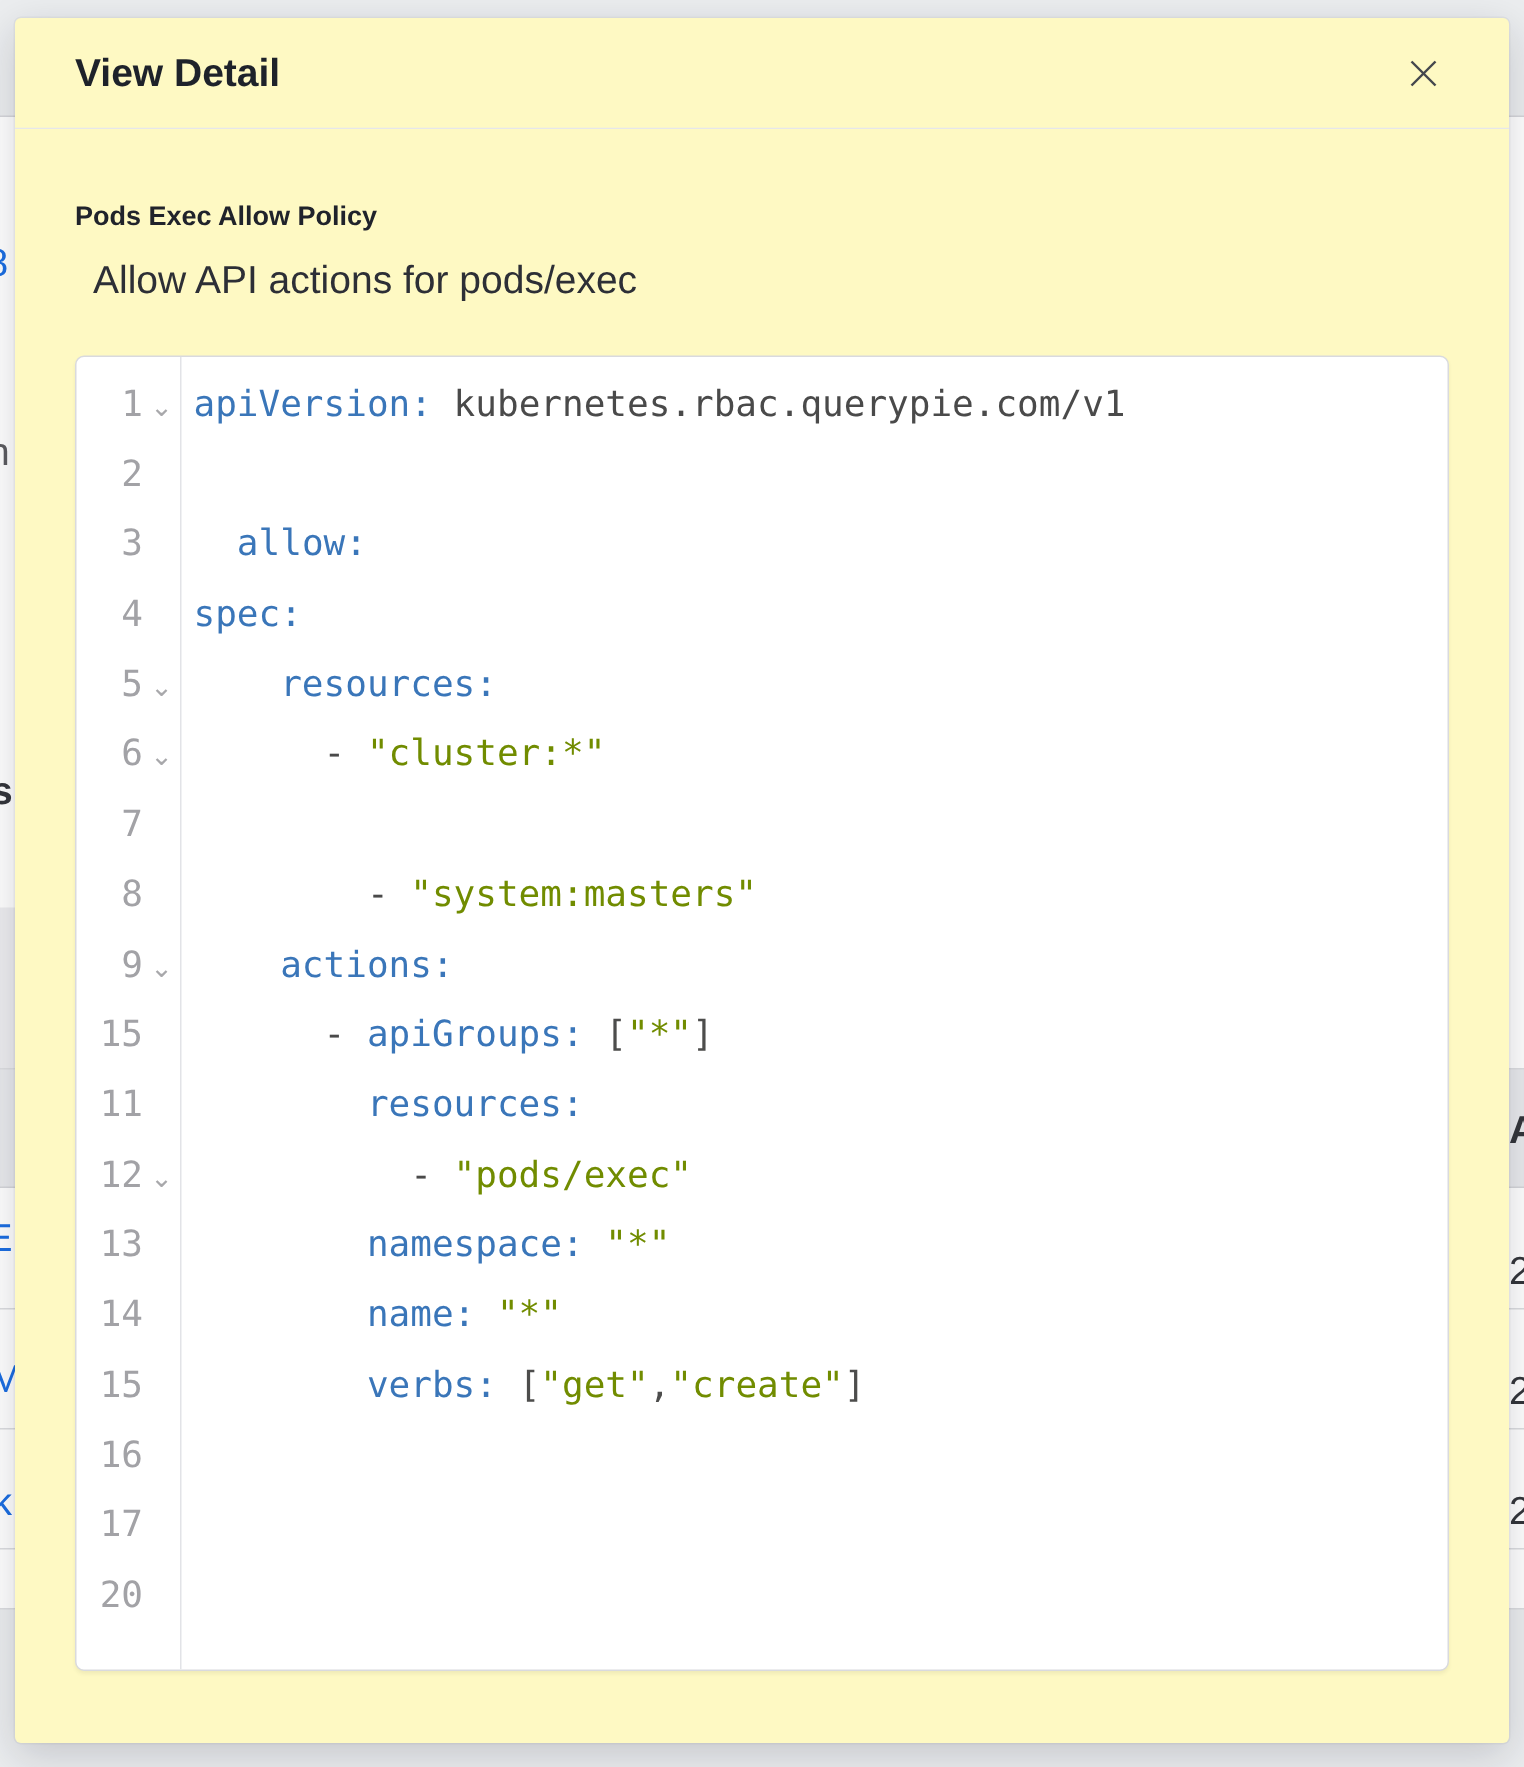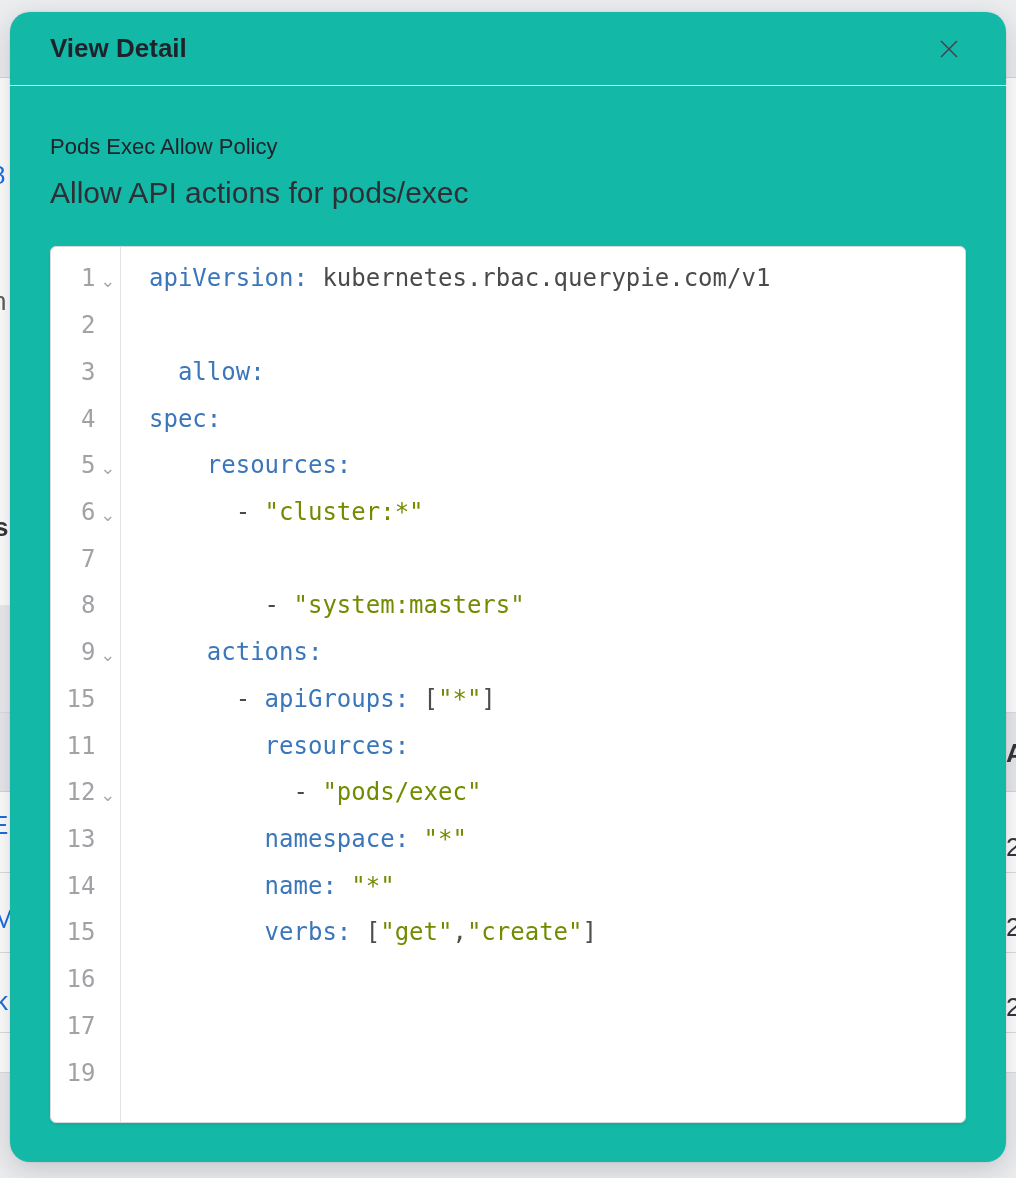--- a/index.html
+++ b/index.html
@@ -19,60 +19,60 @@
     background:#e9eaed; border-top:1px solid #dddee1; border-bottom:1px solid #d5d6da; }
   .bg-row-divider { position:absolute; left:0; width:1016px; height:1px; background:#dcdde0; }
   .bg-bottom { position:absolute; left:0; top:1072px; width:1016px; height:106px;
     background:#ebedef; border-top:1px solid #dcdde0; }
   .frag { position:absolute; font-size:26px; line-height:1; white-space:pre; }
   .frag.bold { font-weight:700; }
 
   
   .modal {
     position:absolute; left:10px; top:12px; width:996px; height:1150px;
-    background:#14b8a6; border-radius:20px;
+    background:#fef9c3; border-radius:4px;
     box-shadow:0 8px 28px rgba(20,24,40,.18), 0 0 0 1px rgba(0,0,0,.04);
   }
   .modal-header {
     position:relative; height:74px; border-bottom:1px solid #e6e7eb;
     display:flex; align-items:center; padding:0 40px;
     border-radius:10px 10px 0 0;
   }
   .modal-title { font-size:26px; font-weight:600; color:#1e222a; }
   .close-btn {
     position:absolute; right:40px; top:50%; transform:translateY(-50%);
     width:34px; height:34px; display:flex; align-items:center; justify-content:center;
     background:none; border:none; cursor:pointer;
   }
   .close-btn svg { display:block; }
 
   .modal-body { padding:48px 40px 0 40px; }
-  .policy-name { font-size:22px; font-weight:400; color:#20232b; line-height:1.2; }
-  .policy-desc { margin-top:15px; font-size:30px; font-weight:400; color:#2d2f36; line-height:1.2; }
+  .policy-name { font-size:18px; font-weight:700; color:#20232b; line-height:1.2; }
+  .policy-desc { margin-top:15px; font-size:26px; font-weight:400; color:#2d2f36; line-height:1.2;margin-left:12px; }
 
   
   .editor {
     margin-top:35px; width:916px; height:877px;
     border:1px solid #d9dade; border-radius:6px;
     background:#ffffff; display:flex; overflow:hidden;
     box-shadow:0 2px 3px rgba(0,0,0,.06);
     font-family:"DejaVu Sans Mono", monospace; font-size:24px;
   }
   .gutter {
     width:70px; flex:0 0 70px; border-right:1px solid #e2e3e7;
     padding-top:8px; color:var(--line-number,#a2a2a6);
   }
   .gutter-row { height:46.72px; line-height:46.72px; display:flex; }
   .gutter-row .ln { width:45px; text-align:right; display:inline-block; }
   .gutter-row .fold {
     width:25px; text-align:center; font-family:"DejaVu Sans", sans-serif;
     font-size:18px; color:#a8a8ab; transform:translateY(3px);
   }
   .code { flex:1 1 auto; padding:8px 0 0 8px; overflow:hidden; }
-  .code-line { height:46.72px; line-height:46.72px; white-space:pre;margin-left:20px; }
+  .code-line { height:46.72px; line-height:46.72px; white-space:pre; }
   .tok-key { color:var(--key-blue,#3a76b9); }
   .tok-str { color:var(--string-green,#718c00); }
   .tok-txt { color:var(--plain-text,#4a4a4a); }
   .tok-pun { color:var(--punct,#4d4d4c); }
 </style>
 </head>
 <body>
 
 <div class="bg-topbar"></div>
 <div class="bg-mid-left"></div>
@@ -176,21 +176,21 @@
           </div>
           <div class="gutter-row">
             <span class="ln">16</span>
             <span class="fold"></span>
           </div>
           <div class="gutter-row">
             <span class="ln">17</span>
             <span class="fold"></span>
           </div>
           <div class="gutter-row">
-            <span class="ln">19</span>
+            <span class="ln">20</span>
             <span class="fold"></span>
           </div>
         </div>
       <div class="code">
           <div class="code-line"><span class="tok-key">apiVersion:</span><span class="tok-txt"> kubernetes.rbac.querypie.com/v1</span></div>
           <div class="code-line"></div>
           <div class="code-line"><span class="tok-txt">  </span><span class="tok-key">allow:</span></div>
           <div class="code-line"><span class="tok-key">spec:</span></div>
           <div class="code-line"><span class="tok-txt">    </span><span class="tok-key">resources:</span></div>
           <div class="code-line"><span class="tok-txt">      - </span><span class="tok-str">"cluster:*"</span></div>

